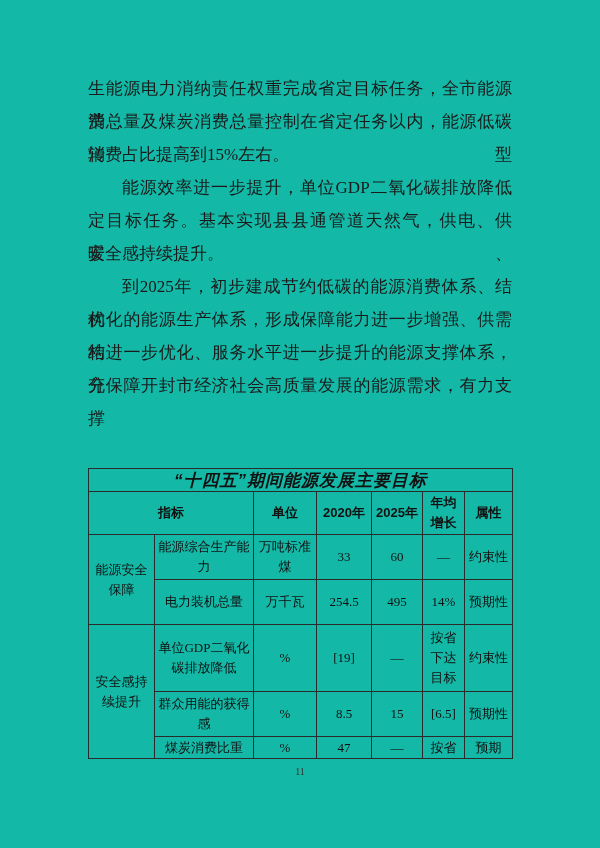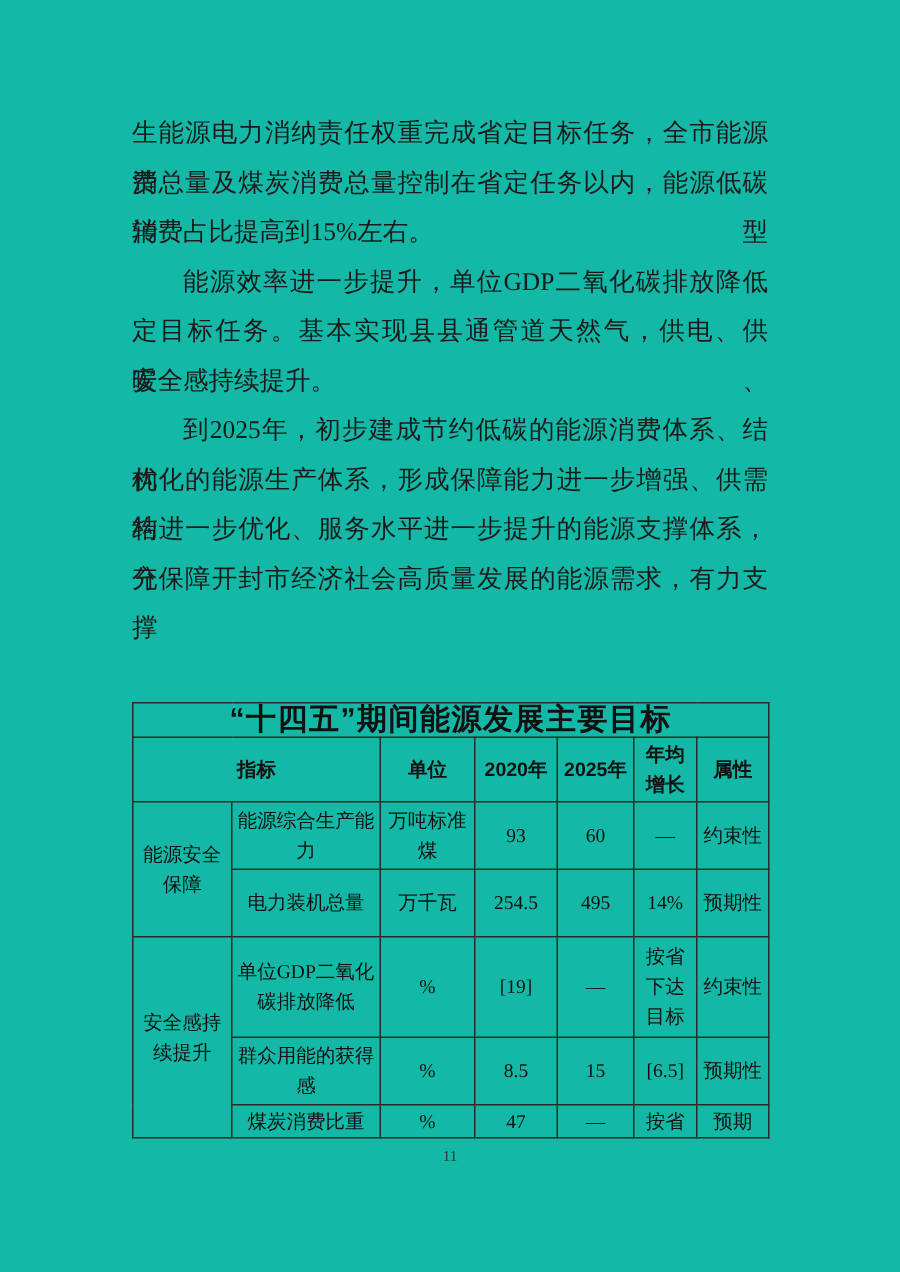--- a/index.html
+++ b/index.html
@@ -49,25 +49,26 @@
     vertical-align: middle;
     font-size: 13px;
     line-height: 20px;
     padding: 0 2px;
     overflow: hidden;
     word-break: break-all;
   }
   tr.title-row td {
     font-family: "Liberation Sans", "DejaVu Sans", sans-serif;
     font-weight: bold;
-    font-size: 20px;
+    font-size: 17px;
     height: 22px;
     line-height: 21px;
     letter-spacing: 1px;
     padding: 0;
+    font-style: italic;
   }
   tr.head-row td {
     font-family: "Liberation Sans", "DejaVu Sans", sans-serif;
     font-weight: bold;
     font-size: 13px;
     height: 42px;
   }
   tr.r-std { height: 45px; }
   tr.r-tall { height: 67px; }
   tr.r-short { height: 22px; }
@@ -121,21 +122,21 @@
         <td>单位</td>
         <td>2020年</td>
         <td>2025年</td>
         <td>年均增长</td>
         <td class="col-attr">属性</td>
       </tr>
       <tr class="r-std">
         <td rowspan="2">能源安全保障</td>
         <td>能源综合生产能力</td>
         <td>万吨标准煤</td>
-        <td>93</td>
+        <td>33</td>
         <td>60</td>
         <td>—</td>
         <td class="col-attr">约束性</td>
       </tr>
       <tr class="r-std">
         <td>电力装机总量</td>
         <td>万千瓦</td>
         <td>254.5</td>
         <td>495</td>
         <td>14%</td>

